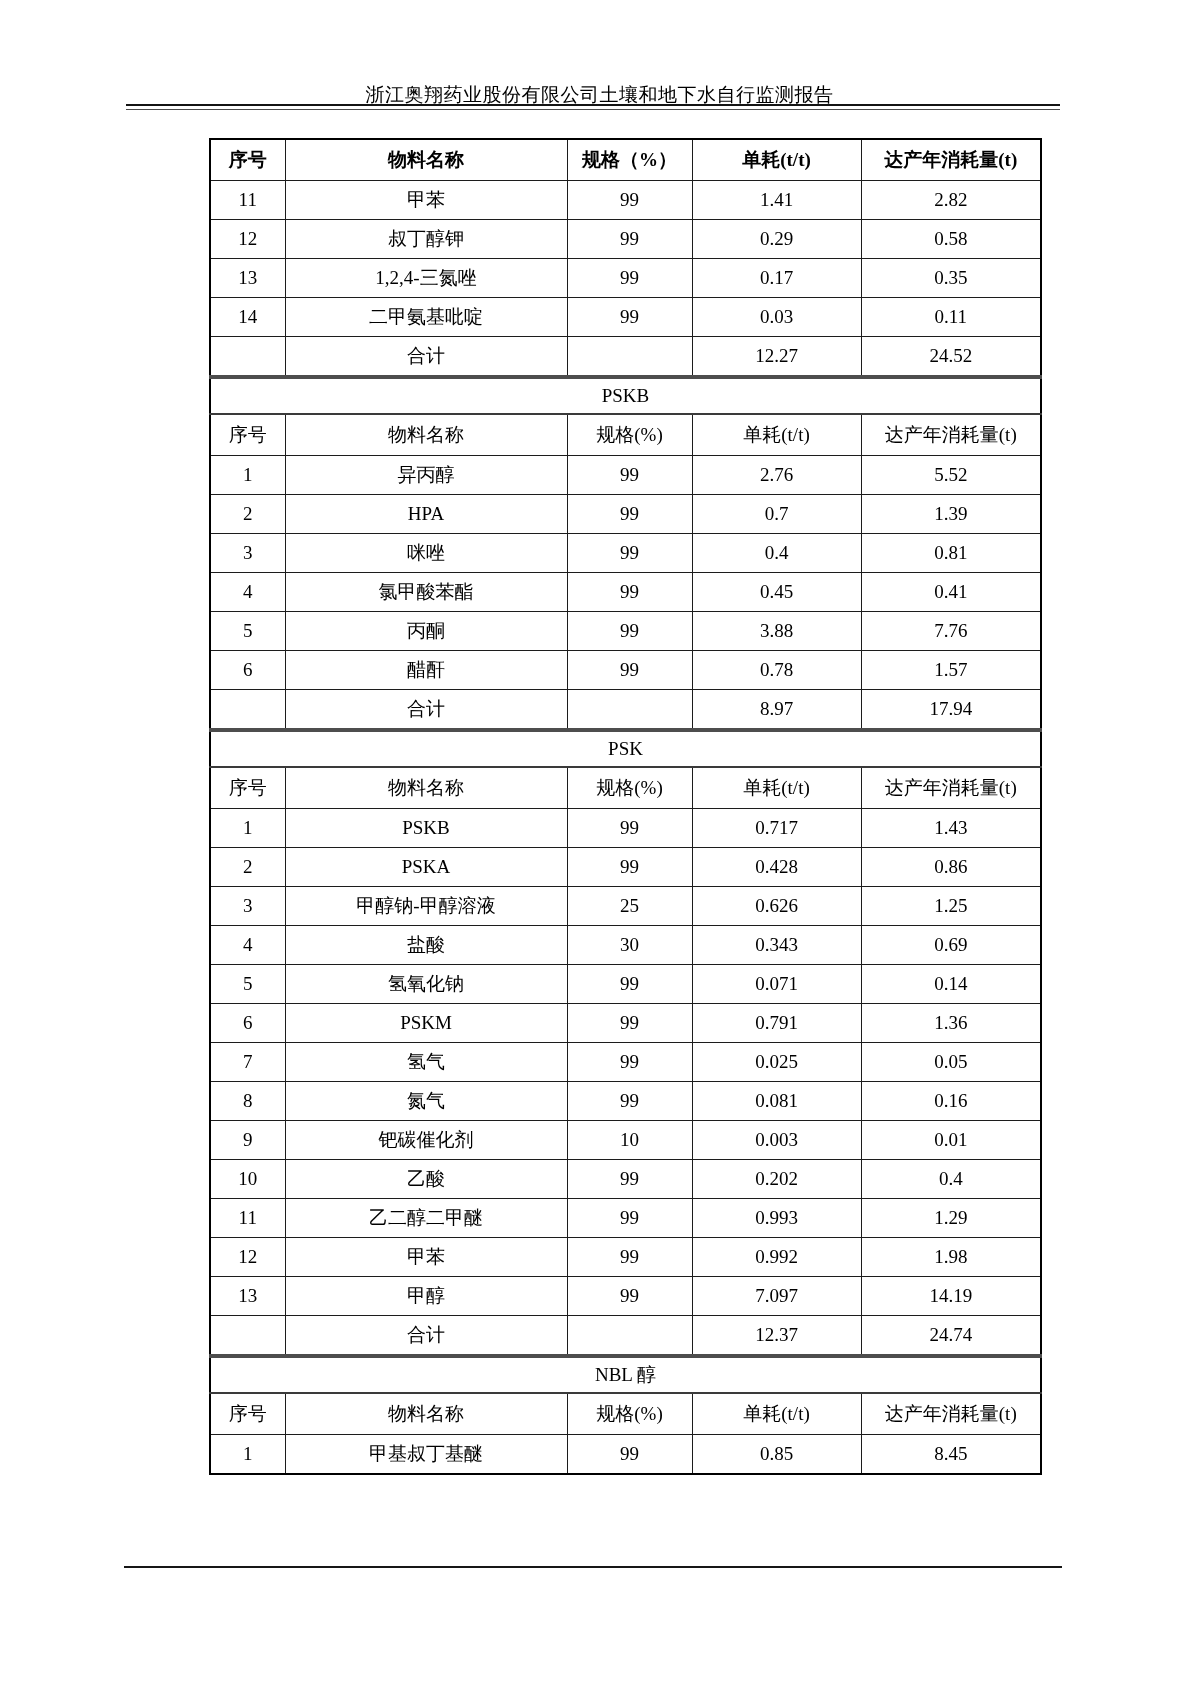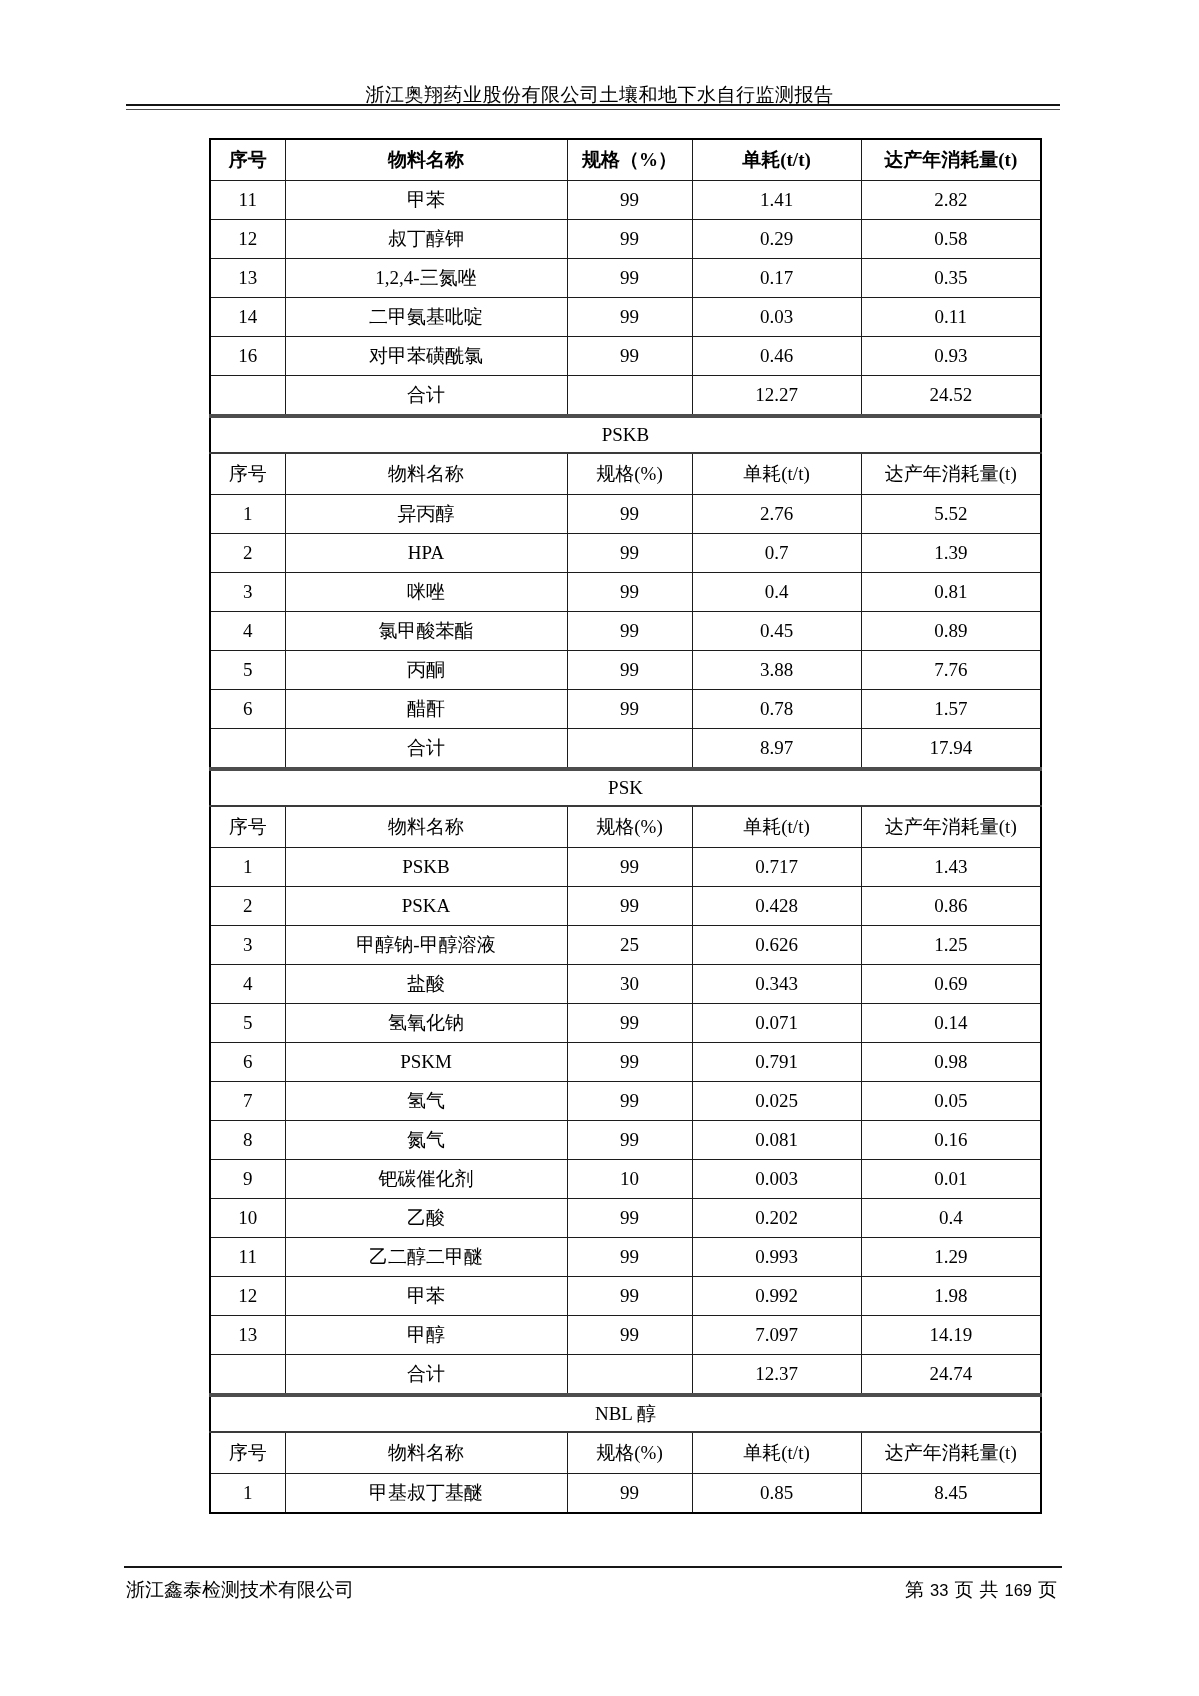--- a/index.html
+++ b/index.html
@@ -140,27 +140,20 @@
           <td>0.17</td>
           <td>0.35</td>
         </tr>
         <tr class="row-data">
           <td>14</td>
           <td>二甲氨基吡啶</td>
           <td>99</td>
           <td>0.03</td>
           <td>0.11</td>
         </tr>
-        <tr class="row-data">
-          <td>16</td>
-          <td>对甲苯磺酰氯</td>
-          <td>99</td>
-          <td>0.46</td>
-          <td>0.93</td>
-        </tr>
         <tr class="row-total">
           <td></td>
           <td>合计</td>
           <td></td>
           <td>12.27</td>
           <td>24.52</td>
         </tr>
         <tr class="row-title">
           <td colspan="5">PSKB</td>
         </tr>
@@ -190,21 +183,21 @@
           <td>咪唑</td>
           <td>99</td>
           <td>0.4</td>
           <td>0.81</td>
         </tr>
         <tr class="row-data">
           <td>4</td>
           <td>氯甲酸苯酯</td>
           <td>99</td>
           <td>0.45</td>
-          <td>0.89</td>
+          <td>0.41</td>
         </tr>
         <tr class="row-data">
           <td>5</td>
           <td>丙酮</td>
           <td>99</td>
           <td>3.88</td>
           <td>7.76</td>
         </tr>
         <tr class="row-data">
           <td>6</td>
@@ -263,21 +256,21 @@
           <td>氢氧化钠</td>
           <td>99</td>
           <td>0.071</td>
           <td>0.14</td>
         </tr>
         <tr class="row-data">
           <td>6</td>
           <td>PSKM</td>
           <td>99</td>
           <td>0.791</td>
-          <td>0.98</td>
+          <td>1.36</td>
         </tr>
         <tr class="row-data">
           <td>7</td>
           <td>氢气</td>
           <td>99</td>
           <td>0.025</td>
           <td>0.05</td>
         </tr>
         <tr class="row-data">
           <td>8</td>
@@ -343,20 +336,14 @@
           <td>甲基叔丁基醚</td>
           <td>99</td>
           <td>0.85</td>
           <td>8.45</td>
         </tr>
       </tbody>
   </table>
 
   <div class="footer-rule"></div>
 
-  <div class="footer">
-    <span>浙江鑫泰检测技术有限公司</span>
-    <span class="page-number">
-      <span>第</span><span class="num">33</span><span>页</span><span>共</span><span class="num">169</span><span>页</span>
-    </span>
-  </div>
 
 </div>
 
 </body></html>

